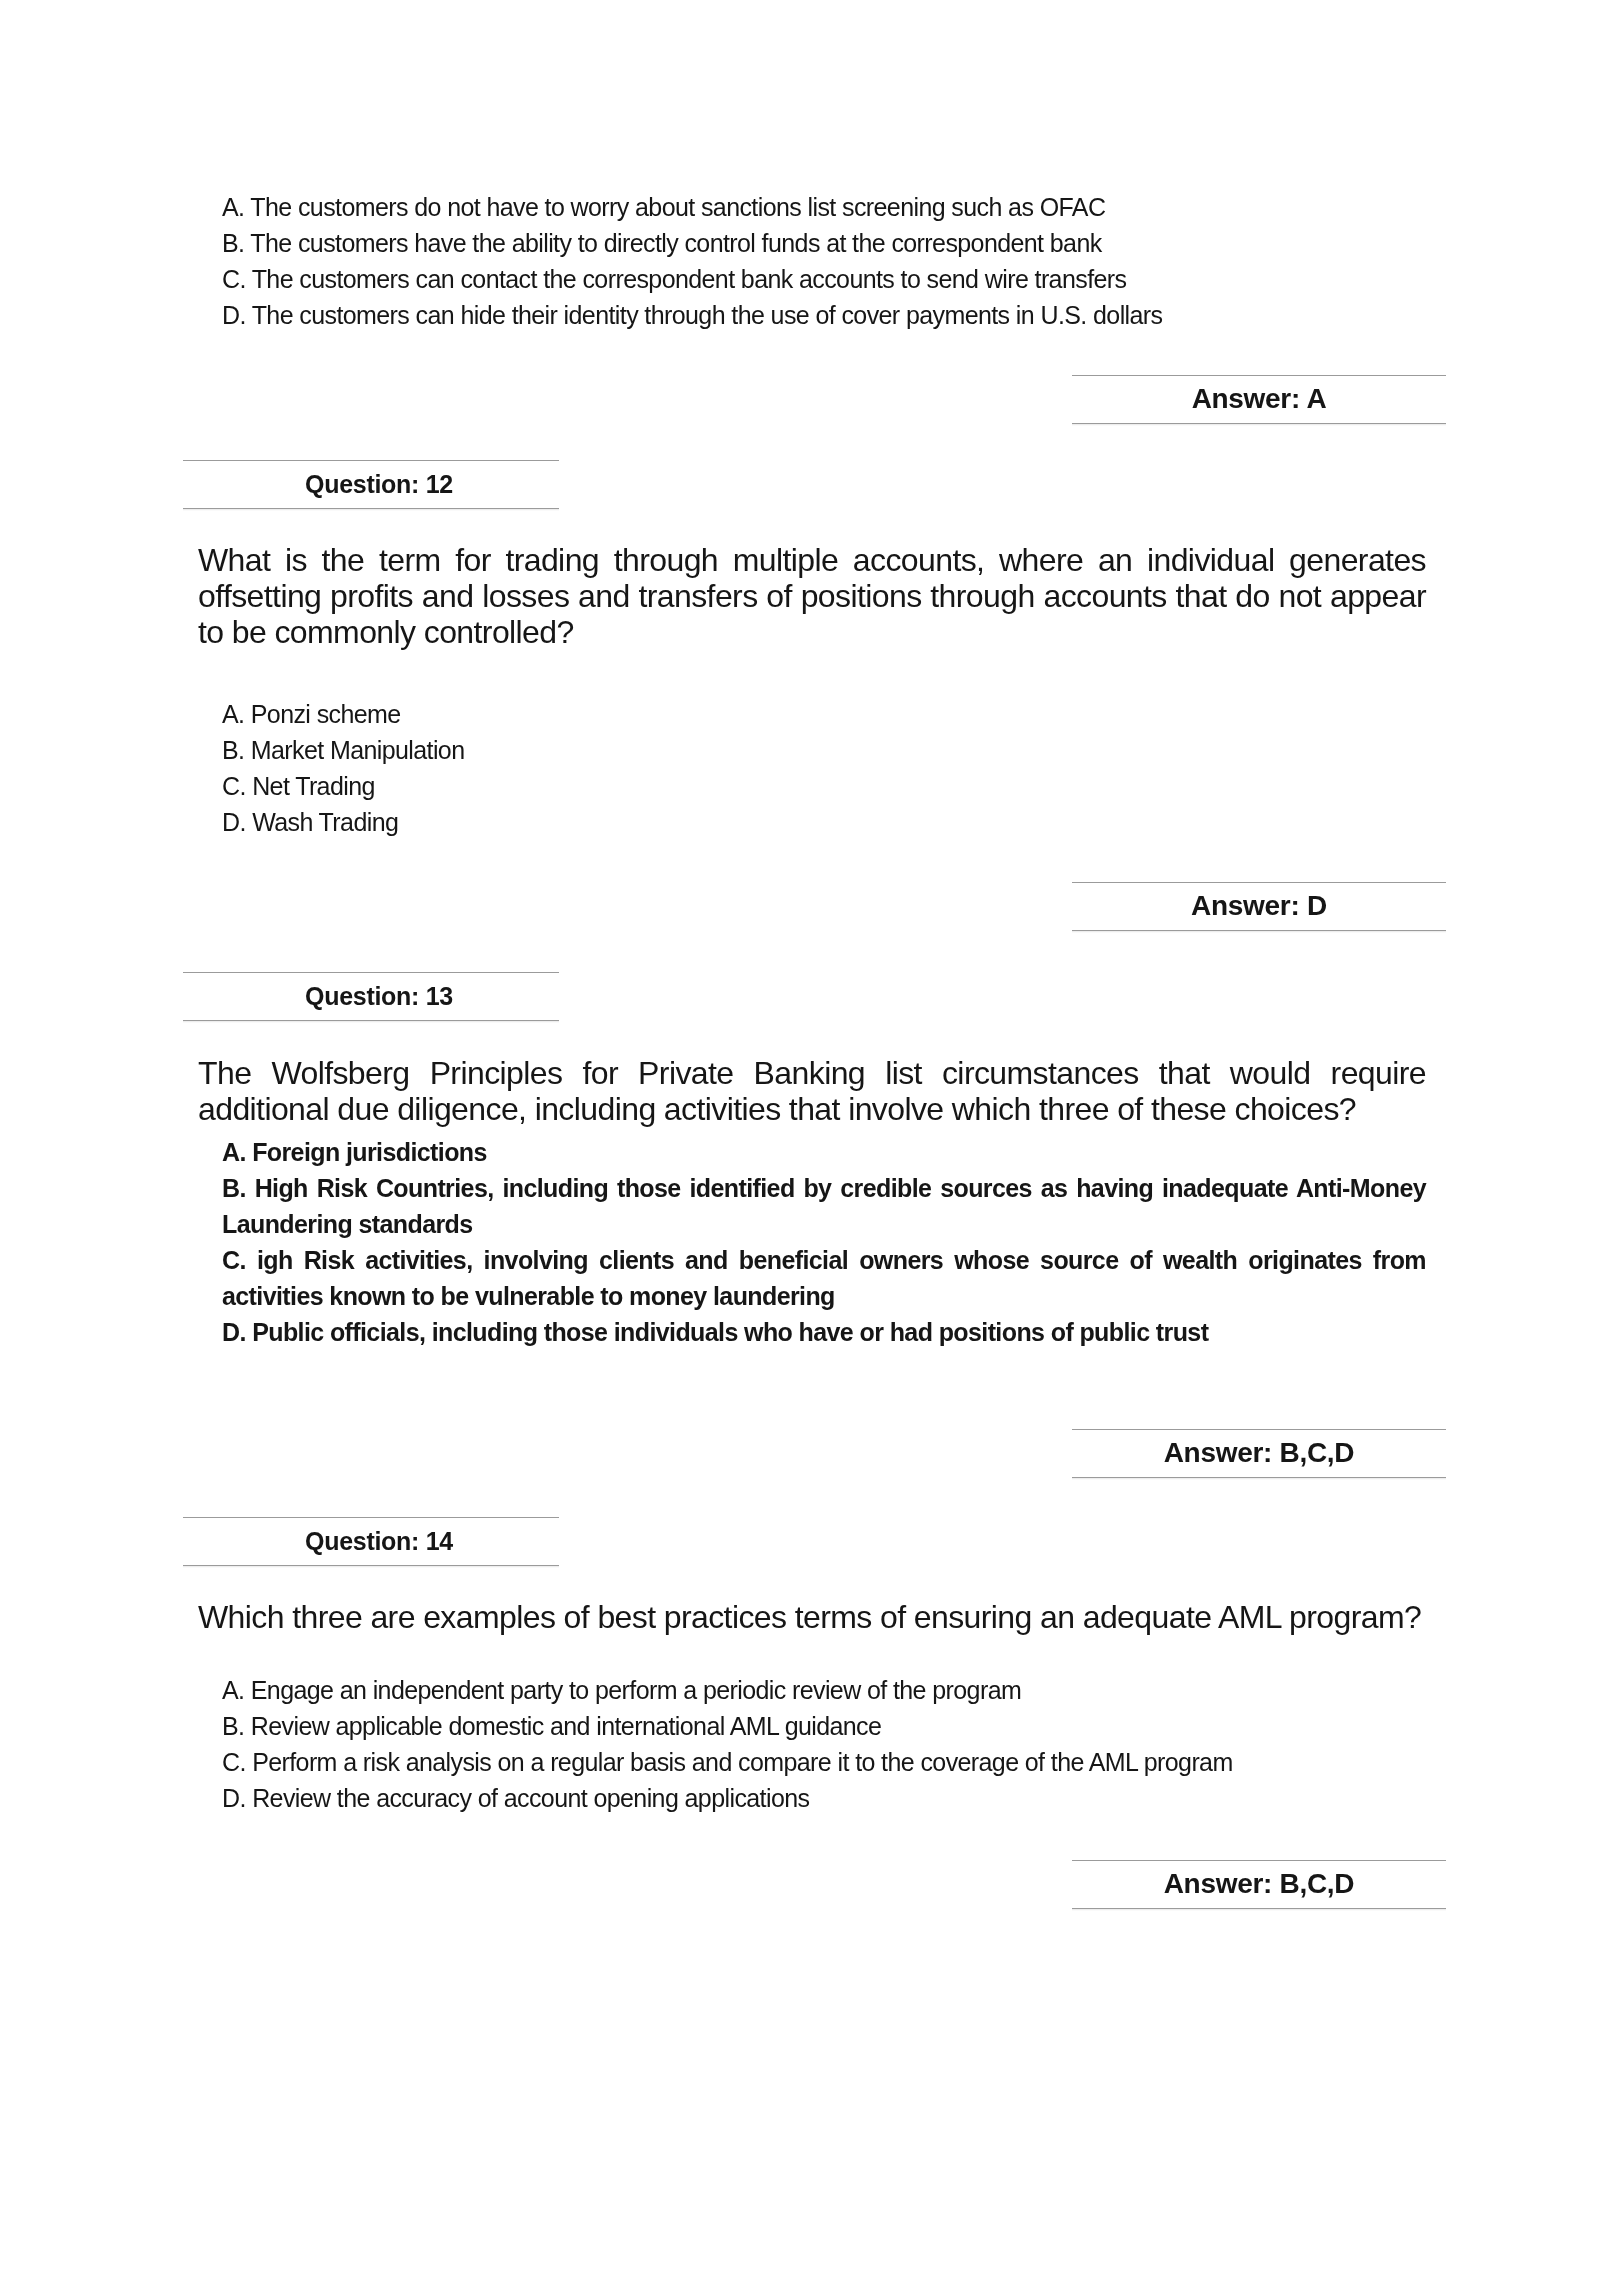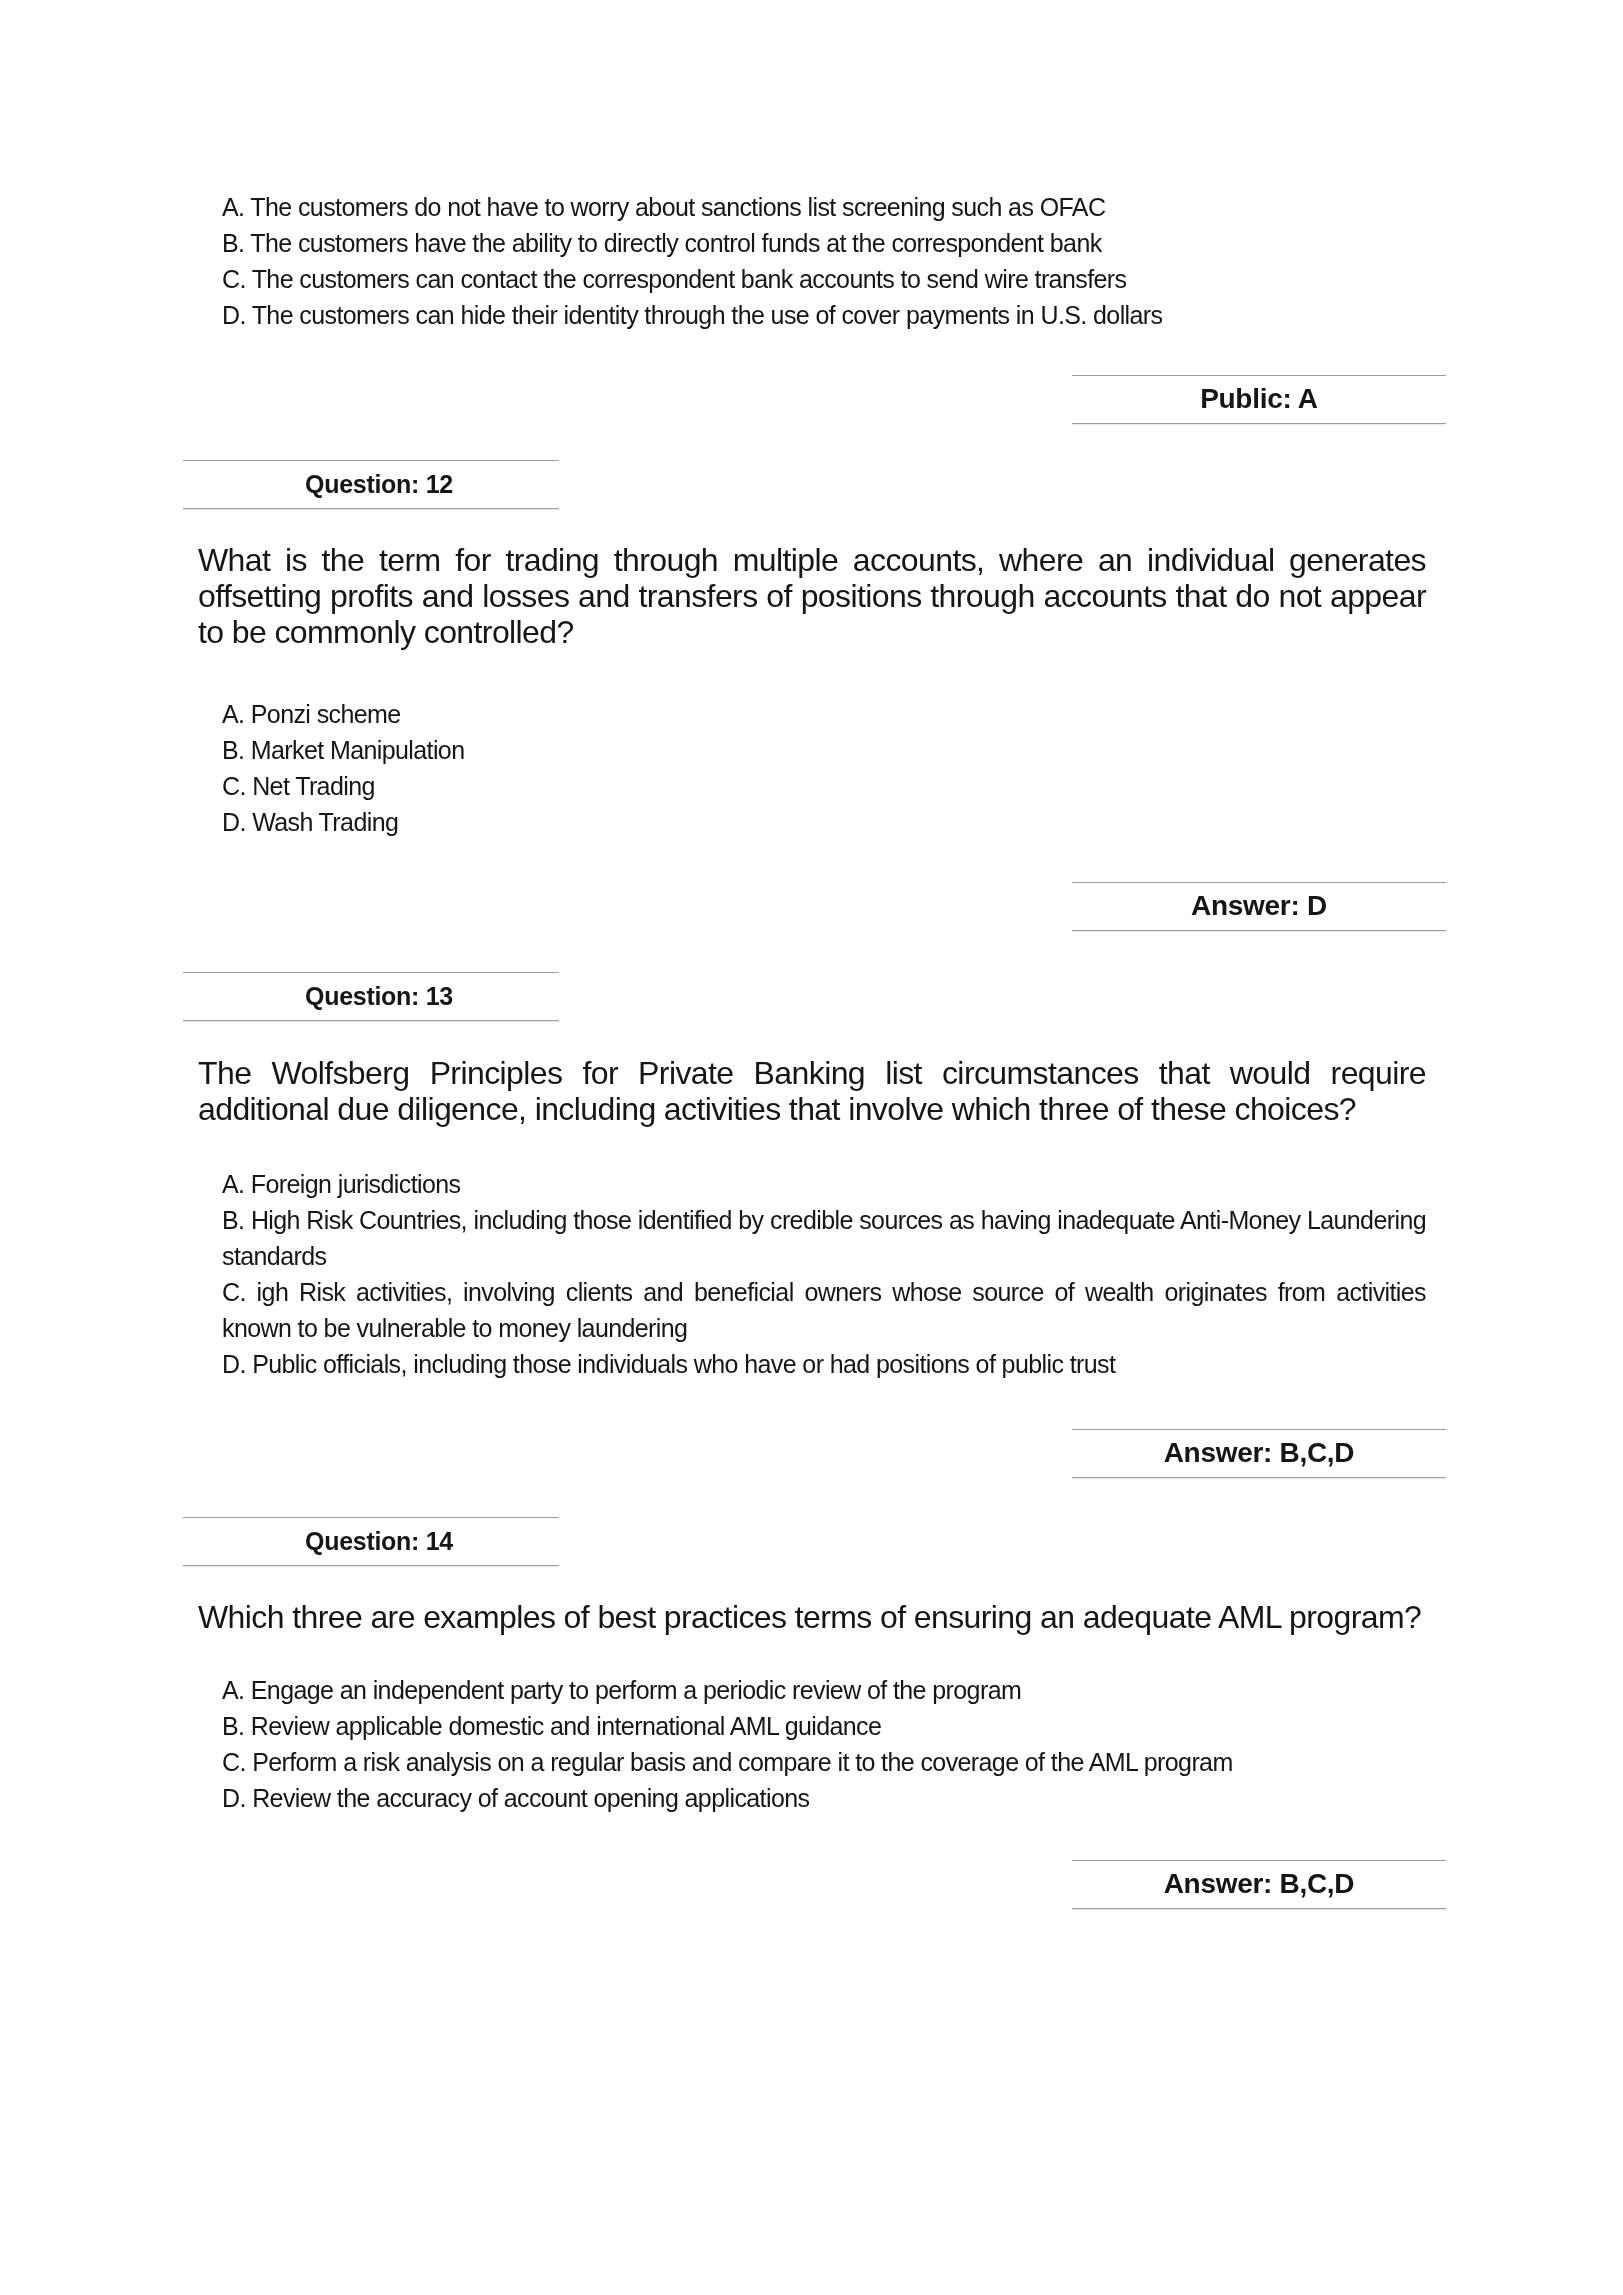--- a/index.html
+++ b/index.html
@@ -70,41 +70,41 @@
   }
   
   .pos-opts11  { top: 189px; }
   .pos-ans11   { top: 375px; }
   .pos-q12h    { top: 460px; }
   .pos-q12t    { top: 542px; }
   .pos-q12o    { top: 696px; }
   .pos-ans12   { top: 882px; }
   .pos-q13h    { top: 972px; }
   .pos-q13t    { top: 1055px; }
-  .pos-q13o    { top: 1166px; }
+  .pos-q13o    { top: 1134px; font-weight: bold; }
   .pos-ans13   { top: 1429px; }
   .pos-q14h    { top: 1517px; }
   .pos-q14t    { top: 1599px; }
   .pos-q14o    { top: 1672px; }
   .pos-ans14   { top: 1860px; }
 </style>
 </head>
 <body>
 
 <div class="page">
 
   <div class="options-block pos-opts11">
     <div class="option">A. The customers do not have to worry about sanctions list screening such as OFAC</div>
     <div class="option">B. The customers have the ability to directly control funds at the correspondent bank</div>
     <div class="option">C. The customers can contact the correspondent bank accounts to send wire transfers</div>
     <div class="option">D. The customers can hide their identity through the use of cover payments in U.S. dollars</div>
   </div>
 
   <div class="answer-box pos-ans11">
-    <span>Public: A</span>
+    <span>Answer: A</span>
   </div>
 
   <div class="q-header pos-q12h">
     <span>Question: 12</span>
   </div>
   <div class="body-text pos-q12t">What is the term for trading through multiple accounts, where an individual generates offsetting profits and losses and transfers of positions through accounts that do not appear to be commonly controlled?</div>
   <div class="options-block pos-q12o">
     <div class="option">A. Ponzi scheme</div>
     <div class="option">B. Market Manipulation</div>
     <div class="option">C. Net Trading</div>

